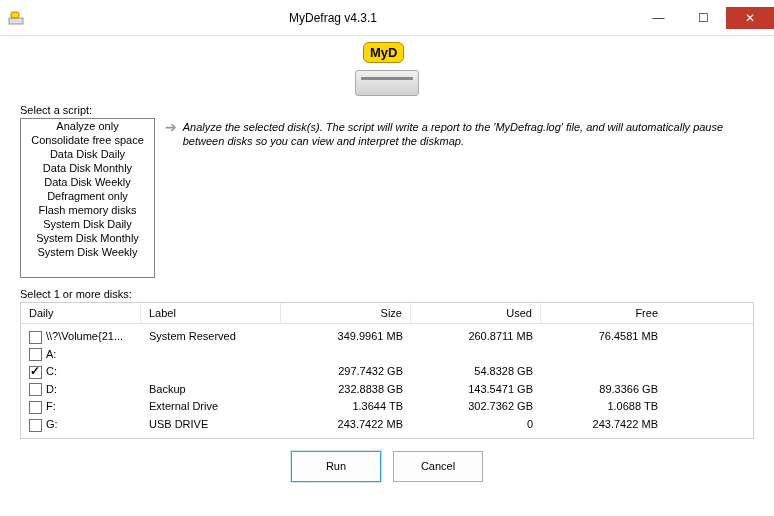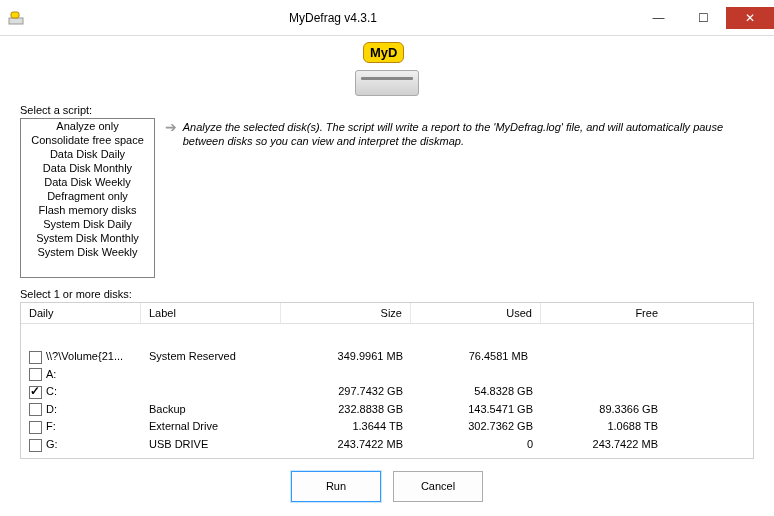--- a/index.html
+++ b/index.html
@@ -31,21 +31,21 @@
 .disk-header > div:last-child { border-right: none; }
 .col-disk { width: 120px; }
 .col-label { width: 140px; }
 .col-size { width: 130px; text-align: right; }
 .col-used { width: 130px; text-align: right; }
 .col-free { width: 125px; text-align: right; }
 .disk-row { display: flex; padding: 1px 0; }
 .disk-row > div { padding: 1px 8px; }
 .chk { display: inline-block; width: 13px; height: 13px; border: 1px solid #707070; background: #fff; margin-right: 4px; vertical-align: middle; position: relative; }
 .chk.checked::after { content: "✓"; position: absolute; top: -3px; left: 0; font-size: 12px; font-weight: bold; color: #000; }
-.disk-rows { padding: 4px 0; margin-top: 20px; }
+.disk-rows { padding: 4px 0; }
 .buttons { display: flex; justify-content: center; gap: 12px; margin-top: 12px; }
 .btn { width: 90px; height: 31px; border: 1px solid #acacac; background: #fdfdfd; font-size: 11px; }
 .btn.default { border: 1px solid #3399ff; outline: 1px solid #cde6ff; }
 </style>
 </head>
 <body>
 
 <div class="titlebar">
   <span class="icon">
     <svg viewBox="0 0 16 16">
@@ -97,20 +97,21 @@
       <div class="col-label">Label</div>
       <div class="col-size">Size</div>
       <div class="col-used">Used</div>
       <div class="col-free">Free</div>
     </div>
     <div class="disk-rows" id="disk-rows">
         <div class="disk-row">
           <div class="col-disk"><span class="chk"></span><span>\\?\Volume{21...</span></div>
           <div class="col-label">System Reserved</div>
           <div class="col-size">349.9961 MB</div>
+          <div class="col-used">260.8711 MB</div>
           <div class="col-free">76.4581 MB</div>
         </div>
         <div class="disk-row">
           <div class="col-disk"><span class="chk"></span><span>A:</span></div>
           <div class="col-label"></div>
           <div class="col-size"></div>
           <div class="col-used"></div>
           <div class="col-free"></div>
         </div>
         <div class="disk-row">

